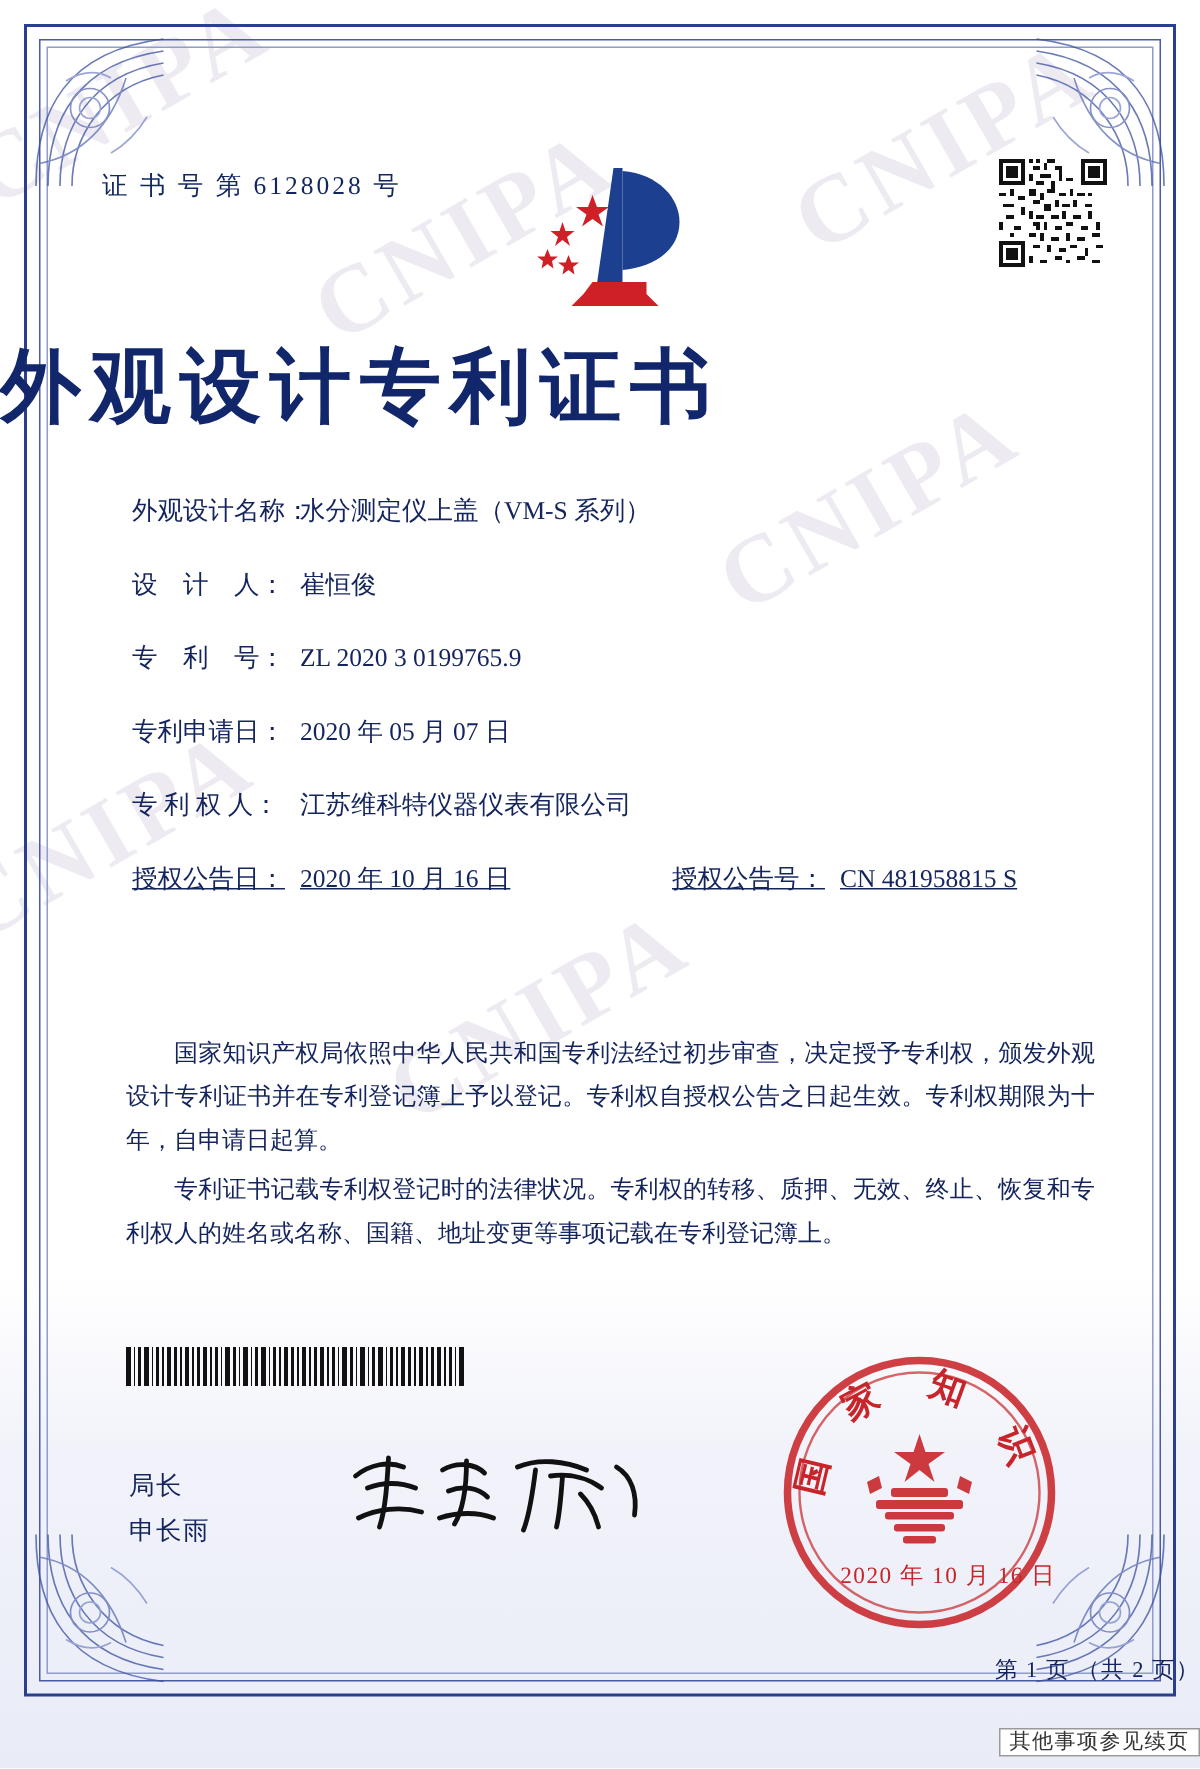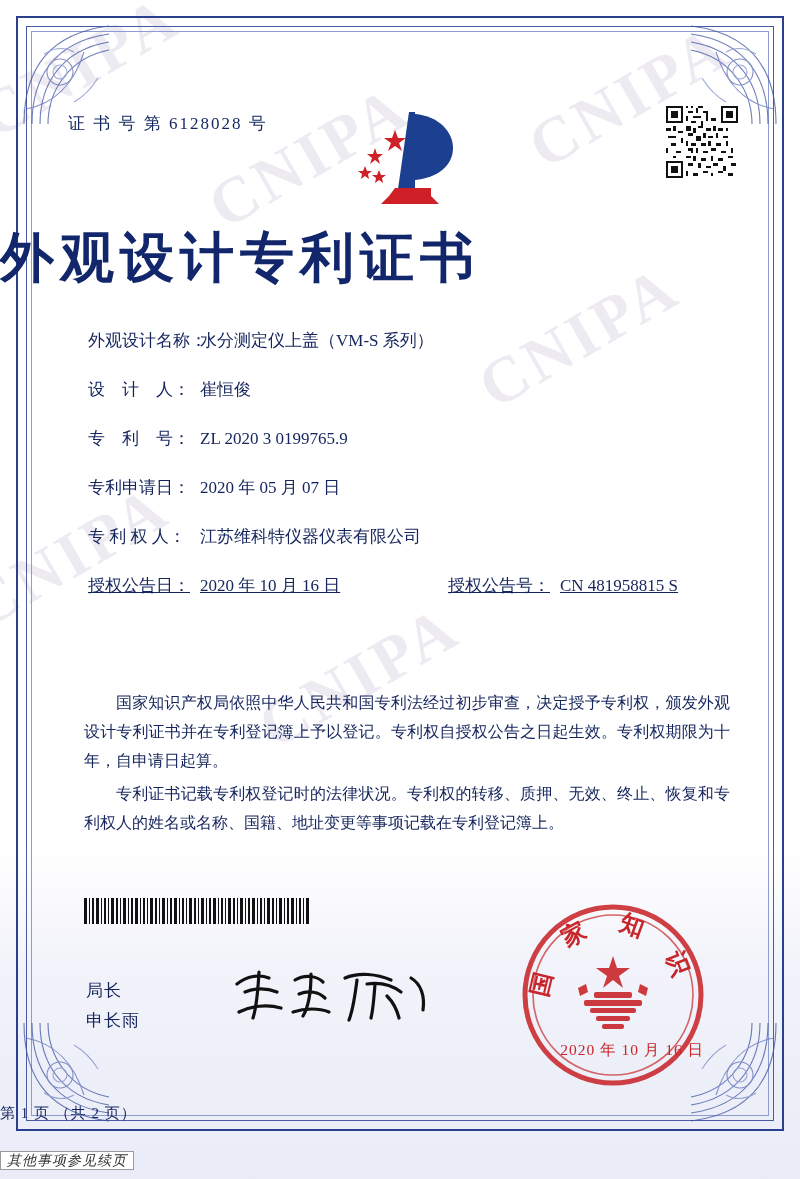--- a/index.html
+++ b/index.html
@@ -137,25 +137,25 @@
   }
   .seal svg{width:100%;height:100%;}
   .seal-date{
     position:absolute;right:96px;top:1040px;
     color:#c8252a;font-size:15.5px;letter-spacing:1px;
     font-family:"Liberation Serif", serif;
   }
 
   .pagenum{
     position:absolute;left:0;right:0;top:1104px;
-    text-align:left;color:#14245c;font-size:15px;letter-spacing:1px;
+    text-align:right;color:#14245c;font-size:15px;letter-spacing:1px;
   }
   .footer-note{
     position:absolute;left:0;right:0;top:1152px;
-    text-align:left;color:#333;font-size:14px;letter-spacing:1px;font-style:italic;
+    text-align:right;color:#333;font-size:14px;letter-spacing:1px;
   }
   .footer-note span{
     border:1px solid #999;padding:1px 6px;background:#fff;
   }
 </style>
 </head>
 <body>
 
 <div class="page">
 

